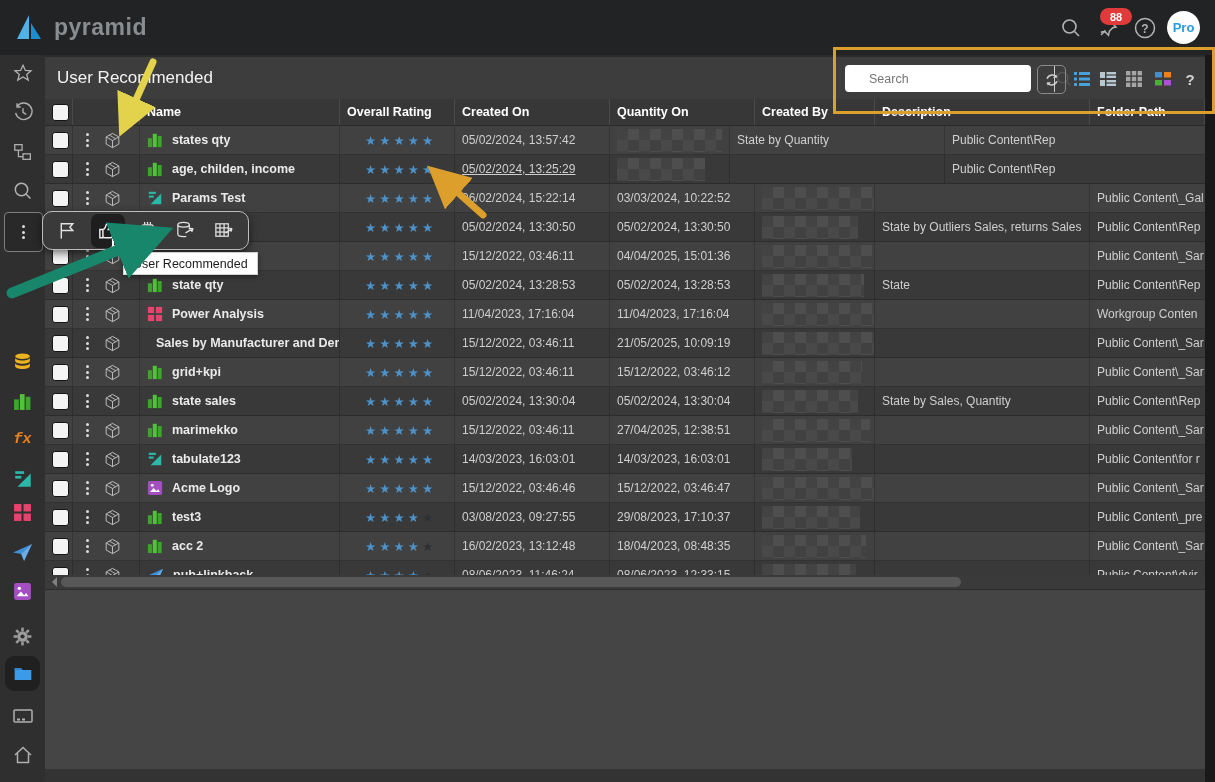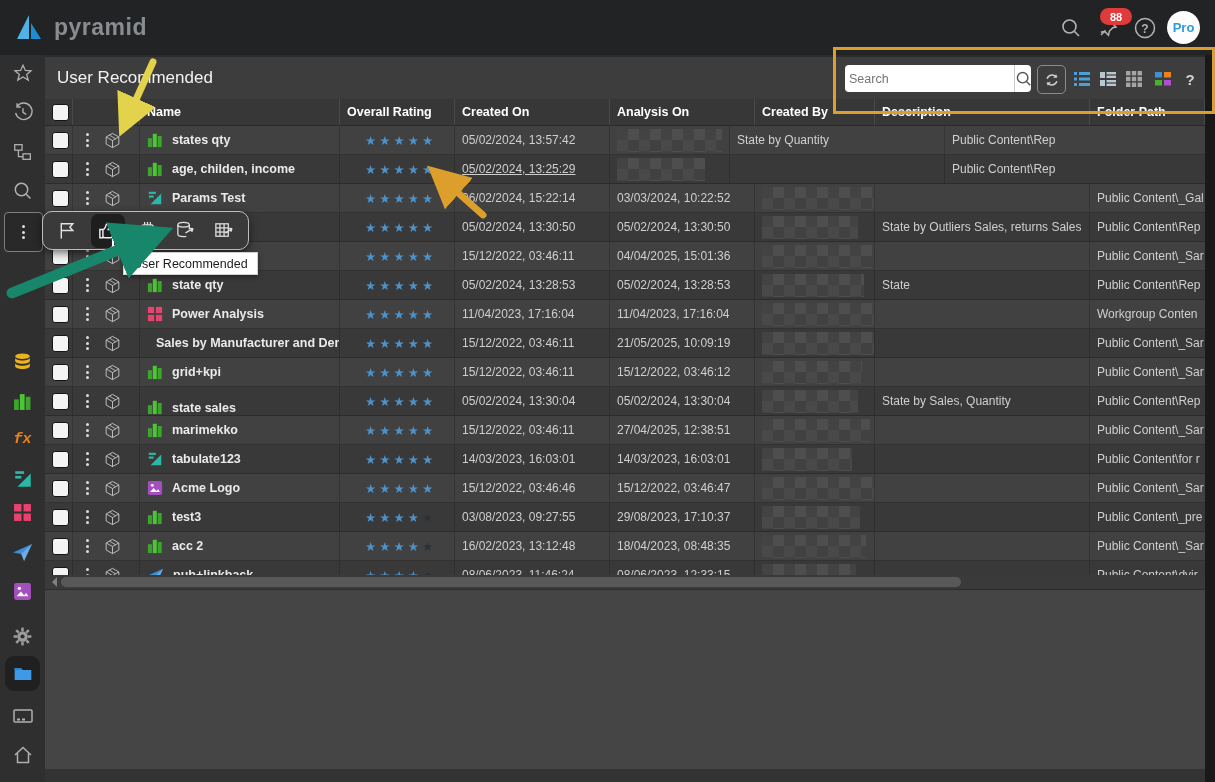--- a/index.html
+++ b/index.html
@@ -50,21 +50,21 @@
   .mosaic{height:23px;background:
       conic-gradient(#4e4e4e 90deg,#414141 0 180deg,#494949 0 270deg,#434343 0) 0 0/22px 22px;}
   .dotcell{display:flex;align-items:center;gap:14px;padding-left:13px;}
   
   .hscroll{position:absolute;left:0;top:520px;width:1160px;height:14px;background:#3a3a3a;display:flex;align-items:center;}
   .hs-arrow{width:0;height:0;border:5px solid transparent;border-right-color:#808080;margin-left:2px;}
   .hs-thumb{height:10px;width:900px;background:#585858;border-radius:6px;margin-left:4px;}
   
   .search-wrap{position:absolute;left:800px;top:8px;width:186px;height:27px;background:#ffffff;border-radius:4px;
                display:flex;align-items:stretch;z-index:3;}
-  .search-input{flex:1;border:none;outline:none;background:transparent;font-size:12.5px;color:#333;padding:0 4px;
+  .search-input{flex:1;border:none;outline:none;background:transparent;font-size:12.5px;color:#333;padding:0 24px;
                 font-family:"Liberation Sans",sans-serif;}
   .search-btn{width:28px;border-left:1px solid #c9c9c9;display:flex;align-items:center;justify-content:center;cursor:pointer;}
   .refresh-btn{position:absolute;left:992px;top:8px;width:27px;height:27px;border:1px solid #8b8b8b;border-radius:5px;
                display:flex;align-items:center;justify-content:center;cursor:pointer;z-index:3;}
   .view-ic{position:absolute;top:11px;width:22px;height:22px;display:flex;align-items:center;justify-content:center;cursor:pointer;z-index:3;}
   .help-q{color:#d3d3d3;font-size:15px;font-weight:bold;}
   
   .popup-bar{position:absolute;left:42px;top:211px;width:207px;height:39px;background:#3a3a3a;border:1px solid #bdbdbd;
              border-radius:10px;z-index:7;display:flex;align-items:center;justify-content:space-around;
              box-shadow:0 3px 8px rgba(0,0,0,.55);padding:0 6px;box-sizing:border-box;}
@@ -320,21 +320,21 @@
 
   <div class="tbl">
     <div class="trow thead" id="thead-row">
         <div class="tcell" style="width: 28px; flex: 0 0 28px; height: 26px;">
           <div class="cb"></div>
         </div>
         <div class="tcell" style="width: 67px; flex: 0 0 67px; height: 26px;"></div>
         <div class="tcell" style="width: 200px; flex: 0 0 200px; height: 26px;">Name</div>
         <div class="tcell" style="width: 115px; flex: 0 0 115px; height: 26px;">Overall Rating</div>
         <div class="tcell" style="width: 155px; flex: 0 0 155px; height: 26px;">Created On</div>
-        <div class="tcell" style="width: 145px; flex: 0 0 145px; height: 26px;">Analysis On</div>
+        <div class="tcell" style="width: 145px; flex: 0 0 145px; height: 26px;">Quantity On</div>
         <div class="tcell" style="width: 120px; flex: 0 0 120px; height: 26px;">Created By</div>
         <div class="tcell" style="width: 215px; flex: 0 0 215px; height: 26px;">Description</div>
         <div class="tcell" style="width: 115px; flex: 0 0 115px; height: 26px;">Folder Path</div>
       </div>
     <div id="tbody">
         <div class="trow r-odd">
           <div class="tcell" style="width: 28px; flex: 0 0 28px;">
             <div class="cb"></div>
           </div>
           <div class="tcell dotcell" style="width: 67px; flex: 0 0 67px;">
@@ -648,21 +648,21 @@
               <i></i>
               <i></i>
               <i></i>
             </span>
             <svg width="19" height="19" viewBox="0 0 24 24">
               <path d="M12 3 L20 7.5 V16.5 L12 21 L4 16.5 V7.5 Z" fill="none" stroke="#c2c2c2" stroke-width="1.2"></path>
               <path d="M4 7.5 L12 12 L20 7.5 M12 12 V21" fill="none" stroke="#c2c2c2" stroke-width="1.2"></path>
               <path d="M8 5.2 L16 9.8" fill="none" stroke="#c2c2c2" stroke-width="1.1"></path>
             </svg>
           </div>
-          <div class="tcell" style="width: 200px; flex: 0 0 200px; align-items: flex-end;">
+          <div class="tcell" style="width: 200px; flex: 0 0 200px;">
             <svg width="16" height="16" viewBox="0 0 18 18">
               <rect x="1" y="7" width="4.5" height="10" fill="#3da52c"></rect>
               <rect x="6.5" y="2" width="4.5" height="15" fill="#4ec537"></rect>
               <rect x="12" y="4.5" width="4.5" height="12.5" fill="#3da52c"></rect>
             </svg>
             <span class="name-txt">state sales</span>
           </div>
           <div class="tcell" style="width: 115px; flex: 0 0 115px;">
             <span class="stars"><span class="st-f">★</span><span class="st-f">★</span><span class="st-f">★</span><span class="st-f">★</span><span class="st-f">★</span></span>
           </div>

